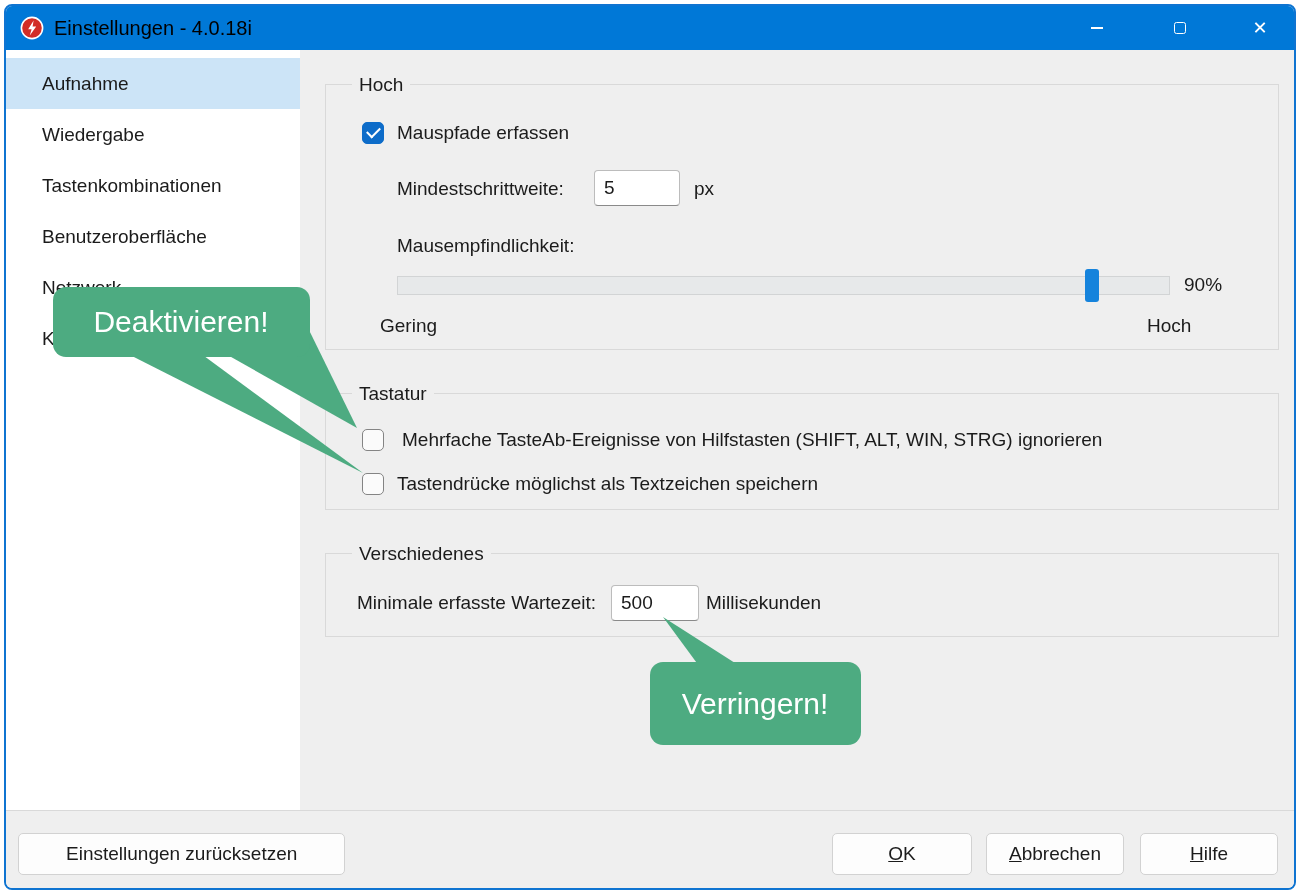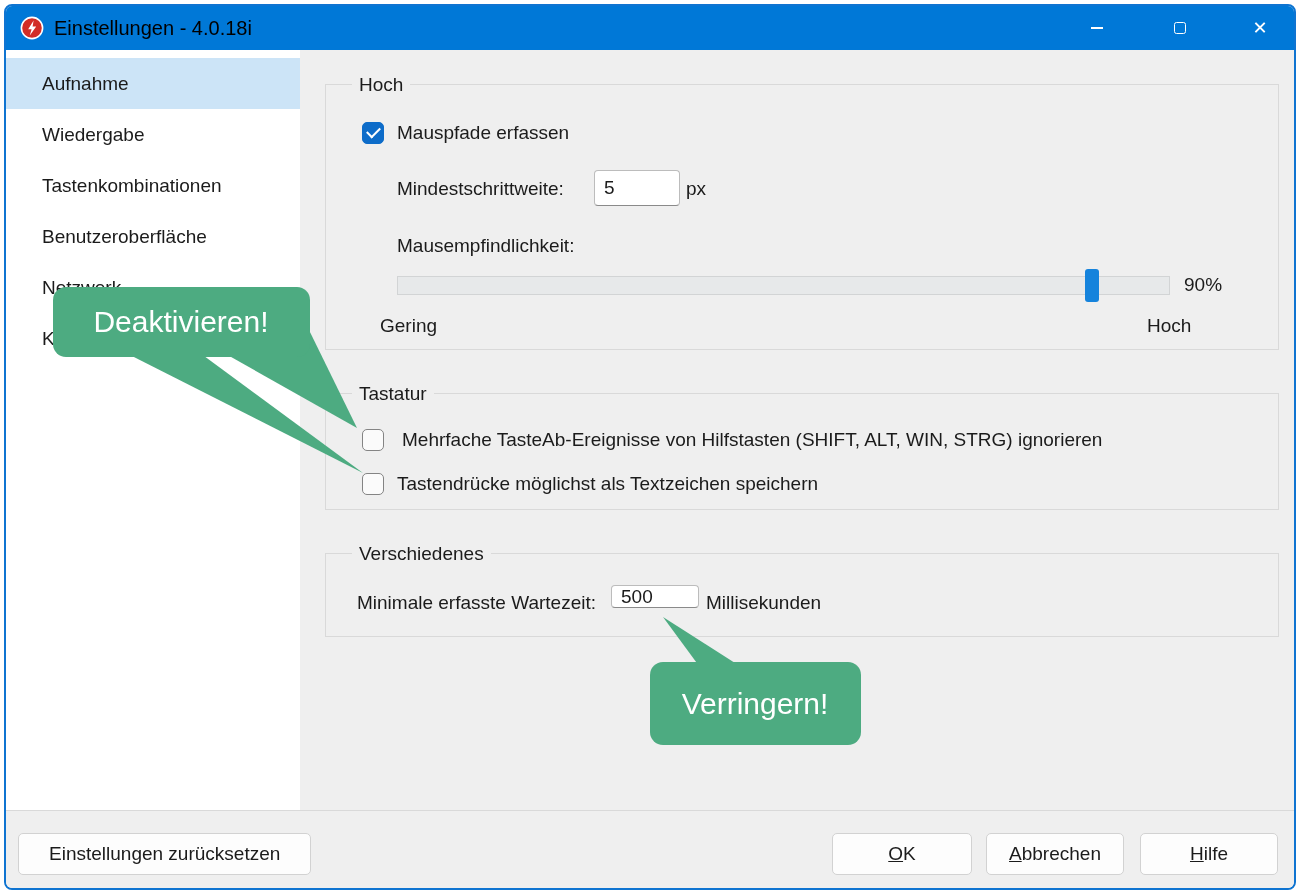--- a/index.html
+++ b/index.html
@@ -85,21 +85,21 @@
     </div>
 
     <div class="groupbox" style="left:319px; top:78px; width:954px; height:266px;">
       <div class="legend">Hoch</div>
 
       <div class="checkbox checked" style="left:36px; top:37px;"></div>
       <div class="label" style="left:71px; top:37px;">Mauspfade erfassen</div>
 
       <div class="label" style="left:71px; top:93px;">Mindestschrittweite:</div>
       <input class="textinput" style="left: 268px; top: 85px; width: 86px; height: 36px;" value="5">
-      <div class="label" style="left:360px; top:93px;">px</div>
+      <div class="label" style="left:368px; top:93px;">px</div>
 
       <div class="label" style="left:71px; top:150px;">Mausempfindlichkeit:</div>
       <div class="slider-track" style="left:71px; top:191px; width:773px; height:19px;">
         <div class="slider-handle" style="left: calc(90% - 7px);"></div>
       </div>
       <div class="label" style="left:858px; top:189px;">90%</div>
       <div class="label" style="left:54px; top:230px;">Gering</div>
       <div class="label" style="left:821px; top:230px;">Hoch</div>
     </div>
 
@@ -110,26 +110,26 @@
       <div class="label" style="left:76px; top:35px;">Mehrfache TasteAb-Ereignisse von Hilfstasten (SHIFT, ALT, WIN, STRG) ignorieren</div>
 
       <div class="checkbox" style="left:36px; top:79px;"></div>
       <div class="label" style="left:71px; top:79px;">Tastendrücke möglichst als Textzeichen speichern</div>
     </div>
 
     <div class="groupbox" style="left:319px; top:547px; width:954px; height:84px;">
       <div class="legend">Verschiedenes</div>
 
       <div class="label" style="left:31px; top:38px;">Minimale erfasste Wartezeit:</div>
-      <input class="textinput" style="left: 285px; top: 31px; width: 88px; height: 23px;" value="500">
+      <input class="textinput" style="left: 285px; top: 31px; width: 88px; height: 36px;" value="500">
       <div class="label" style="left:380px; top:38px;text-align:center;">Millisekunden</div>
     </div>
 
     <div class="footer">
-      <button class="btn" style="left:12px; padding:0 30px;">
+      <button class="btn" style="left:12px; padding:0 47px;">
           <span class="btn-label">Einstellungen zurücksetzen</span>
         </button>
       <button class="btn mnemonic" style="left:980px; width:138px;">
           <span class="btn-label">Abbrechen</span>
         </button>
       <button class="btn mnemonic" style="left:826px; width:140px;">
           <span class="btn-label">OK</span>
         </button>
       <button class="btn mnemonic" style="left:1134px; width:138px;">
           <span class="btn-label">Hilfe</span>

